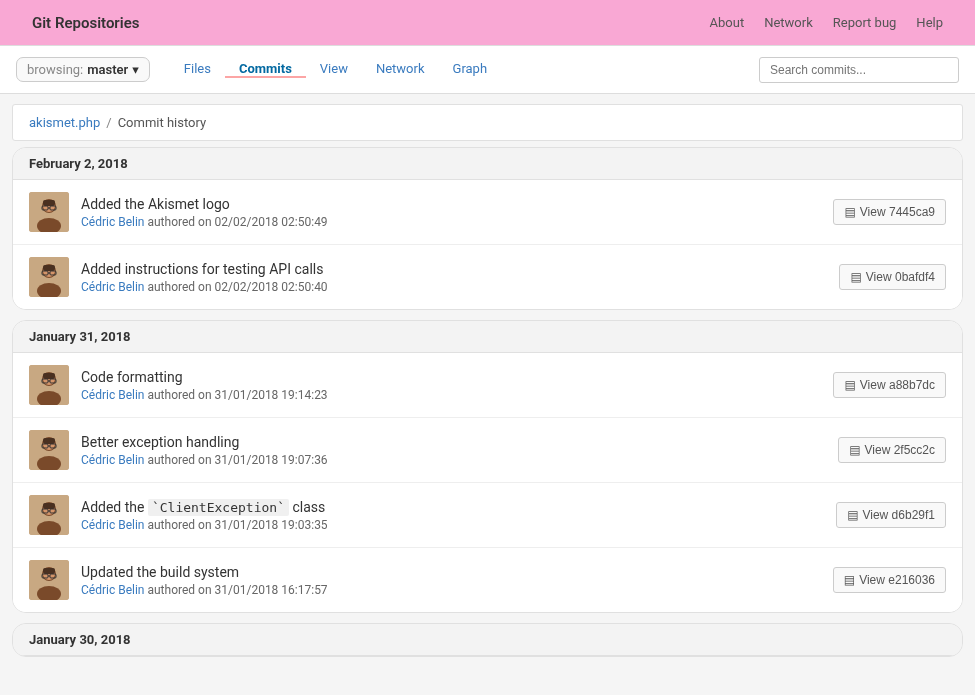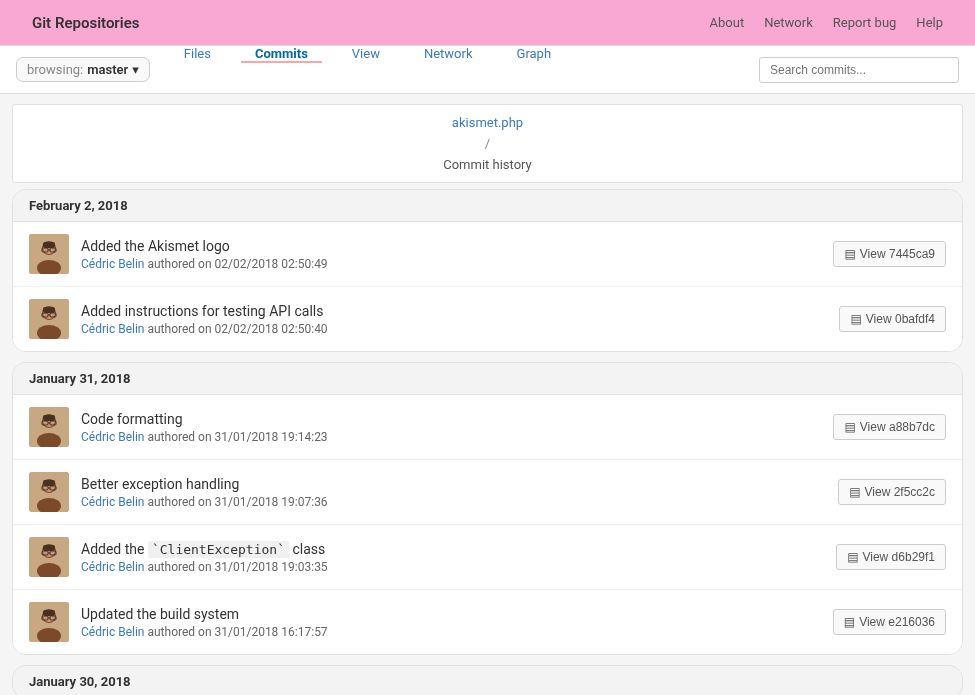--- a/index.html
+++ b/index.html
@@ -60,23 +60,23 @@
       display: flex;
       align-items: center;
       gap: 4px;
       margin-right: 20px;
       color: #333;
     }
     .branch-selector span.prefix { color: #888; }
     .branch-selector span.branch-name { font-weight: 600; }
     .nav-tabs {
       display: flex;
-      align-items: flex-start;
+      align-items: center;
       height: 100%;
-      gap: 16px;
+      gap: 0;
     }
     .nav-tab {
       padding: 0 14px;
       display: flex;
       align-items: center;
       text-decoration: none;
       font-size: 13px;
       color: #3a7bbf;
       border-bottom: 2px solid transparent;
       cursor: pointer;
@@ -101,21 +101,20 @@
     .breadcrumb {
       background: #fff;
       border: 1px solid #e0e0e0;
       margin: 10px 12px 6px;
       padding: 10px 16px;
       border-radius: 3px;
       display: flex;
       align-items: center;
       gap: 6px;
       font-size: 13px;
-      flex-direction: column;
     }
     .breadcrumb a {
       color: #3a7bbf;
       text-decoration: none;
     }
     .breadcrumb span.sep { color: #888; }
     .breadcrumb span.current { color: #555; }
 
     
     .main-content {

